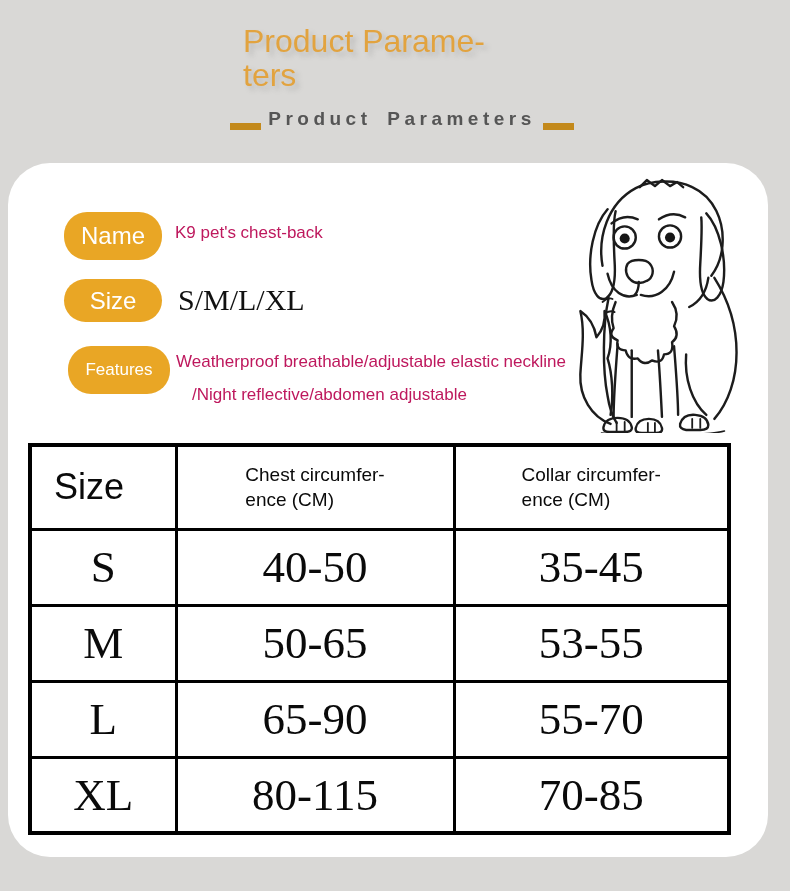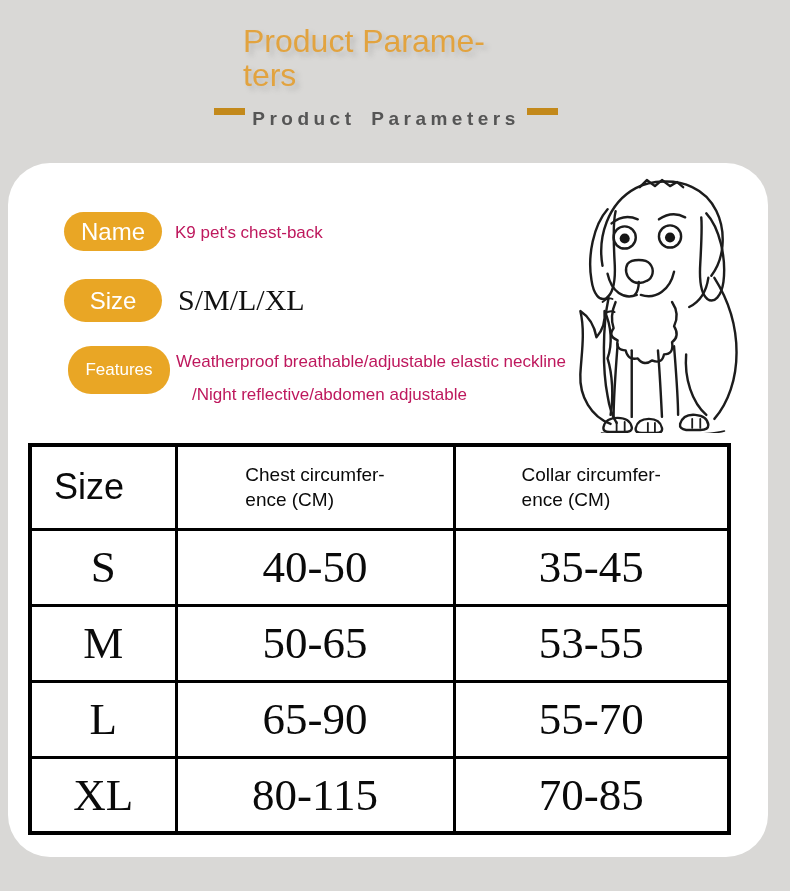--- a/index.html
+++ b/index.html
@@ -10,39 +10,39 @@
     font-family:"Liberation Sans", sans-serif;
     overflow:hidden;
   }
   
   .big-title{
     position:absolute;left:243px;top:24px;width:320px;
     font-size:32px;line-height:34px;color:#e2a33f;
     text-shadow:4px 4px 5px rgba(120,120,120,0.28);
   }
   .subtitle-row{
-    position:absolute;top:108px;left:0;width:772px;
-    display:flex;justify-content:center;align-items:flex-start;gap:7px;
+    position:absolute;top:108px;left:16px;width:772px;
+    display:flex;justify-content:center;align-items:flex-end;gap:7px;
   }
   .subtitle-dash{width:31px;height:7px;background:#c3891b;}
   .subtitle-text{
     font-size:19px;font-weight:bold;color:#555;
     letter-spacing:4.5px;word-spacing:6px;white-space:nowrap;
   }
   
   .card{
     position:absolute;left:8px;top:163px;width:760px;height:694px;
     background:#fff;border-radius:42px;
   }
   .pill{
     position:absolute;background:#e9a625;color:#fff;
     display:flex;align-items:center;justify-content:center;
     border-radius:23px;
   }
-  .pill-name {left:56px;top:49px;width:98px;height:39px;font-size:24px;}
+  .pill-name {left:56px;top:49px;width:98px;height:48px;font-size:24px;}
   .pill-size {left:56px;top:116px;width:98px;height:43px;font-size:24px;}
   .pill-feat {left:60px;top:183px;width:102px;height:48px;font-size:17px;}
   .spec-value{position:absolute;color:#be185d;}
   .v-name{left:167px;top:60px;font-size:17px;}
   .v-size{left:170px;top:120px;font-size:30px;color:#111;
           font-family:"Liberation Serif", serif;}
   .v-feat1{left:168px;top:189px;font-size:17px;}
   .v-feat2{left:168px;top:222px;font-size:17px;margin-left:16px;}
   
   .dog{position:absolute;left:547px;top:10px;width:222px;height:260px;}

